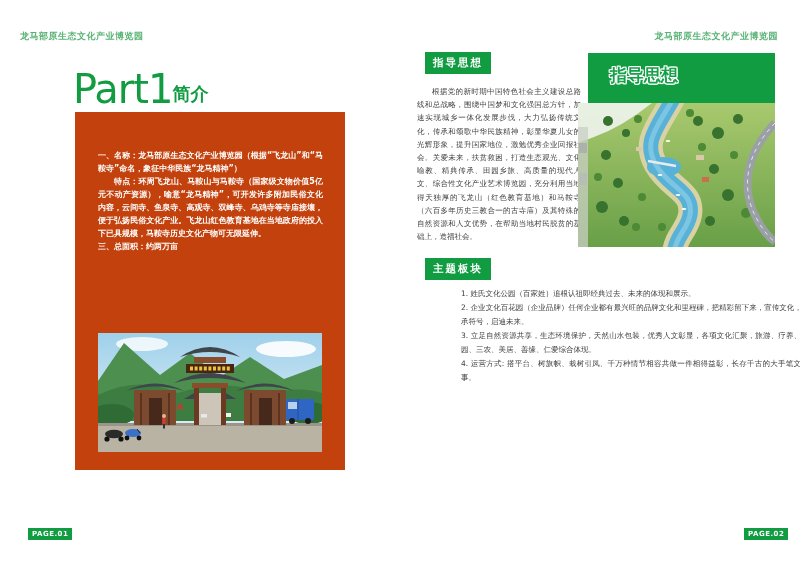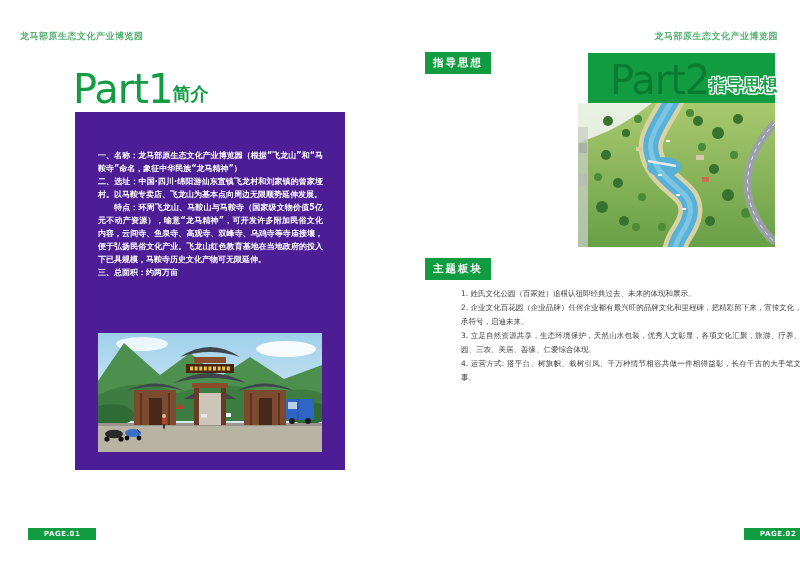--- a/index.html
+++ b/index.html
@@ -19,21 +19,21 @@
   .part-big { font-size:40px; font-weight:normal; line-height:.82; letter-spacing:-1px; }
   .part-small { font-size:18px; font-weight:bold; }
   #p1-heading { left:73px; top:73px; }
   #p2-heading { left:610px; top:64px; }
   #p2-heading .part-big { color:#0b7c2f; }
   #p2-heading .part-small { font-size:17px; color:#15a049;
       text-shadow:-1px -1px 0 #fff,1px -1px 0 #fff,-1px 1px 0 #fff,1px 1px 0 #fff,0 1px 0 #fff,0 -1px 0 #fff,1px 0 0 #fff,-1px 0 0 #fff; }
 
   
   .green-block { position:absolute; left:75px; top:112px; width:270px; height:358px;
-                 background:#4c1d95; color:#fff; padding:37px 22px 0 23px;
+                 background:#c2410c; color:#fff; padding:37px 22px 0 23px;
                  font-size:8px; font-weight:bold; line-height:13px; text-align:justify; }
   .green-block p { margin:0; }
   .gb-gap { margin-top:10px; }
   .gb-gap-sm { margin-top:12px; }
   .indent { text-indent:2em; }
 
   .photo1 { position:absolute; left:98px; top:333px; width:224px; height:119px; display:block; }
 
   
   .section-badge { position:absolute; background:#119c41; color:#fff; font-weight:bold;
@@ -51,40 +51,39 @@
   #agri-note { top:401px; line-height:16px; text-indent:2em; }
   #innovation-para { top:461px; line-height:16.5px; text-indent:2em; }
 
   .p2box { position:absolute; left:588px; top:53px; width:187px; height:192px;
            background:#119c41; z-index:1; }
   .photo2 { position:absolute; left:578px; top:103px; width:197px; height:144px;
             display:block; z-index:2; }
 
   
   .page-badge { position:absolute; top:528px; background:#119c41; color:#fff;
-                font-size:7px; font-weight:bold; padding:2px 16px; letter-spacing:.5px; }
+                font-size:7px; font-weight:bold; padding:2px 4px; letter-spacing:.5px; }
   #page-badge-1 { left:28px; }
   #page-badge-2 { left:744px; }
 </style>
 </head>
 <body>
 
 <div class="sheet">
 
   <div class="hdr hdr-left">龙马部原生态文化产业博览园</div>
   <div class="hdr hdr-right">龙马部原生态文化产业博览园</div>
 
   <div class="part-heading" id="p1-heading">
     <span class="part-big">Part1</span>
     <span class="part-small">简介</span>
   </div>
 
   <div class="green-block">
     <p>一、名称：龙马部原生态文化产业博览园（根据“飞龙山”和“马鞍寺”命名，象征中华民族“龙马精神”）</p>
-    <p class="gb-gap">二、选址：中国·四川·绵阳游仙东宣镇飞龙村和刘家镇的曾家垭村。以马鞍专卖店、飞龙山为基本点向周边无限顺势延伸发展。</p>
     <p class="indent">特点：环周飞龙山、马鞍山与马鞍寺（国家级文物价值5亿元不动产资源），喻意“龙马精神”，可开发许多附加民俗文化内容，云间寺、鱼泉寺、高观寺、双峰寺、乌鸡寺等寺庙接壤，便于弘扬民俗文化产业。飞龙山红色教育基地在当地政府的投入下已具规模，马鞍寺历史文化产物可无限延伸。</p>
     <p class="gb-gap-sm">三、总面积：约两万亩</p>
   </div>
 
   <svg class="photo1" viewBox="0 0 224 119" preserveAspectRatio="none">
     <defs>
       <linearGradient id="sky1" x1="0" y1="0" x2="0" y2="1">
         <stop offset="0" stop-color="#9fd0ea"></stop>
           <stop offset="1" stop-color="#eaf5fb"></stop>
       </linearGradient>
@@ -142,25 +141,25 @@
     <rect x="190" y="69" width="9" height="7" fill="#b9d0e8"></rect>
     <line x1="200" y1="66" x2="200" y2="87" stroke="#244f9a" stroke-width="1"></line>
     <circle cx="194" cy="88" r="3" fill="#1a1a1a"></circle>
     <circle cx="210" cy="88" r="3" fill="#1a1a1a"></circle>
   </svg>
 
   <div class="page-badge" id="page-badge-1">PAGE.01</div>
 
   <div class="section-badge" id="badge-guiding">指导思想</div>
 
+  <div class="p2-col">根据党的新时期中国特色社会主义建设总路线和总战略，围绕中国梦和文化强国总方针，加速实现城乡一体化发展步伐，大力弘扬传统文化，传承和颂歌中华民族精神，彰显华夏儿女的光辉形象，提升国家地位，激勉优秀企业回报社会。关爱未来，扶贫救困，打造生态观光、文化喻教、精典传承、田园乡旅、高质量的现代人文、综合性文化产业艺术博览园，充分利用当地得天独厚的飞龙山（红色教育基地）和马鞍寺（六百多年历史三教合一的古寺庙）及其特殊的自然资源和人文优势，在帮助当地村民脱贫的基础上，造福社会。</div>
 
   <div class="p2box"></div>
 
   <div class="part-heading" id="p2-heading">
-    <span class="part-big">Part2</span>
     <span class="part-small">指导思想</span>
   </div>
 
   <svg class="photo2" viewBox="0 0 197 144" preserveAspectRatio="none">
     <defs>
       <linearGradient id="land2" x1="0" y1="0" x2="0" y2="1">
         <stop offset="0" stop-color="#a9c96e"></stop>
           <stop offset="1" stop-color="#689f47"></stop>
       </linearGradient>
     </defs>

